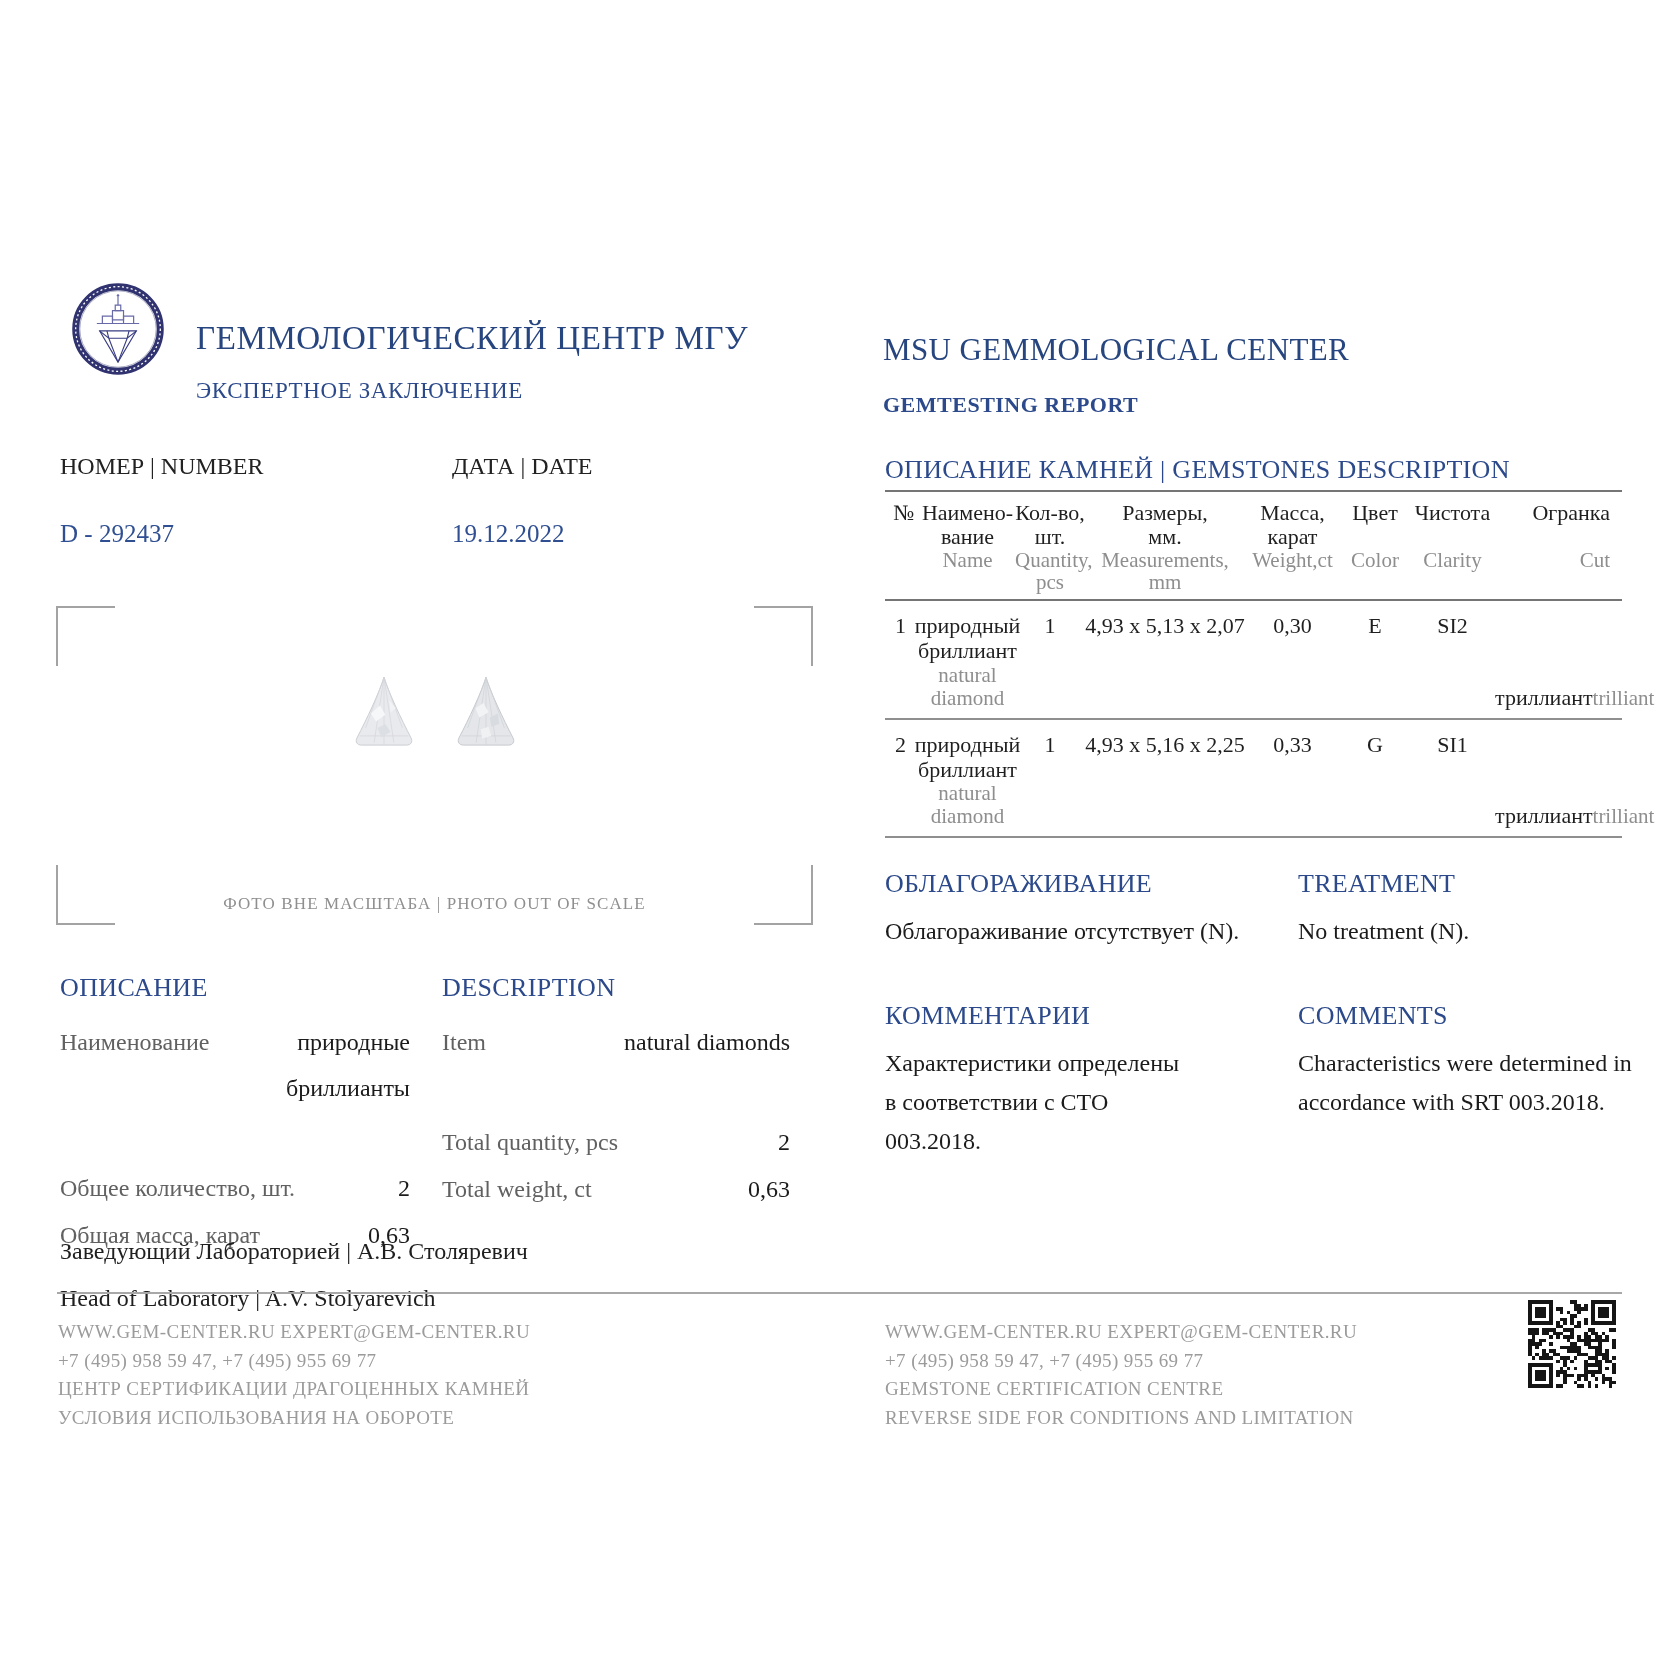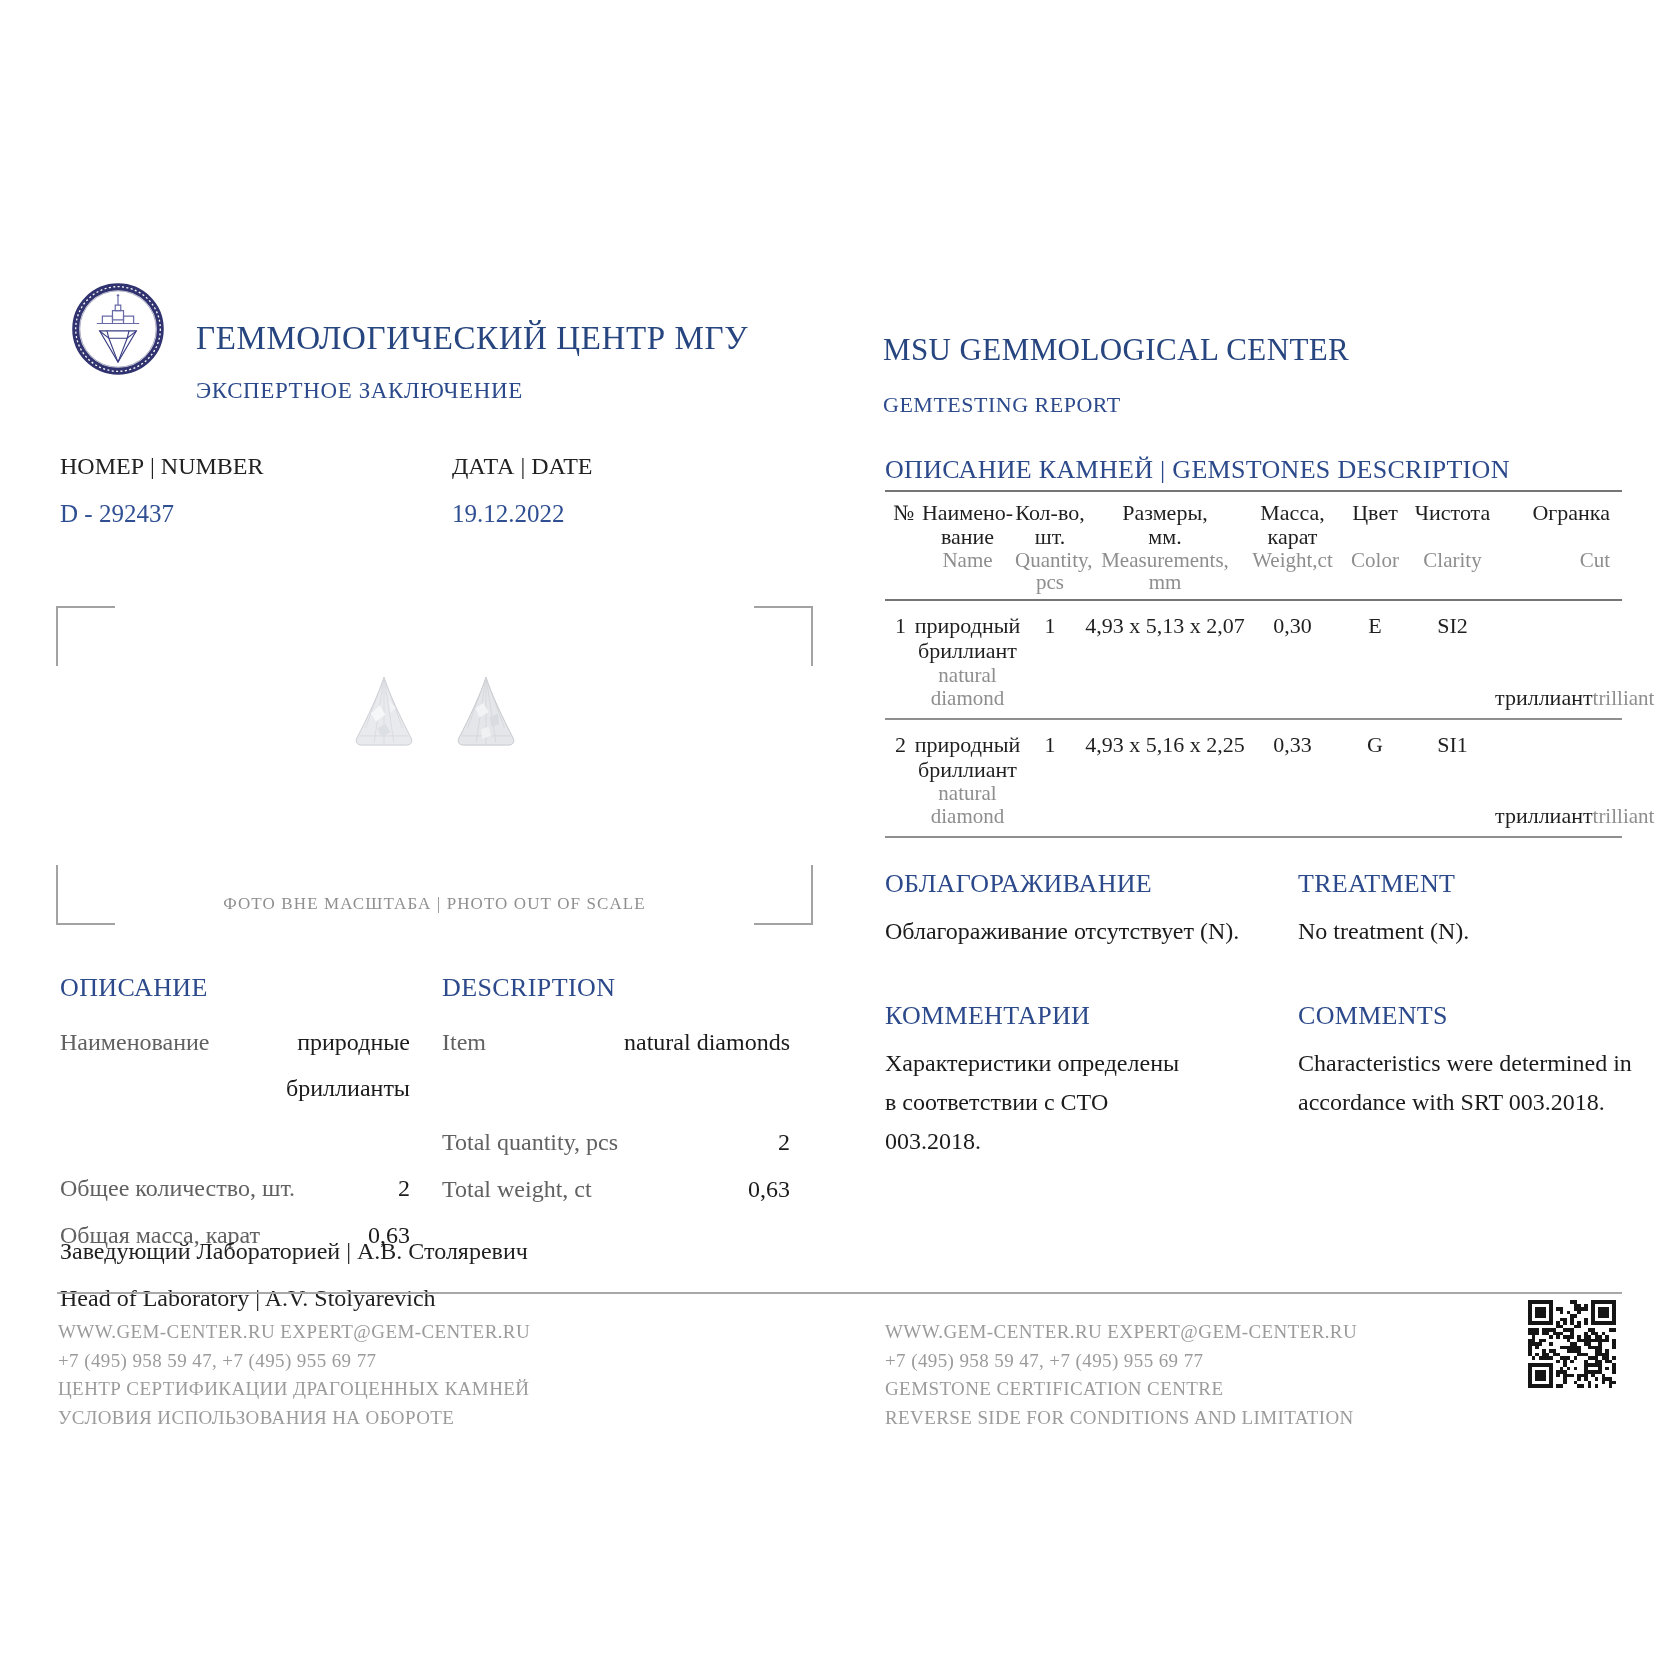--- a/index.html
+++ b/index.html
@@ -7,25 +7,25 @@
     position:relative;width:1680px;height:1680px;background:#ffffff;overflow:hidden;
     font-family:"Liberation Serif","DejaVu Serif",serif;color:#1f1f1f;
   }
   .pre{white-space:pre-line;}
 
   
   .logo{position:absolute;left:72px;top:283px;width:92px;height:92px;}
   .ru-title{position:absolute;left:196px;top:320px;font-size:33px;letter-spacing:.6px;color:#27457f;}
   .ru-subtitle{position:absolute;left:196px;top:378px;font-size:23px;letter-spacing:.6px;color:#2c4a8b;}
   .en-title{position:absolute;left:883px;top:332px;font-size:31px;letter-spacing:.4px;color:#27457f;}
-  .en-subtitle{position:absolute;left:883px;top:392px;font-size:22px;letter-spacing:.5px;color:#2c4a8b;}
+  .en-subtitle{position:absolute;left:883px;top:392px;font-size:22px;letter-spacing:.5px;color:#2c4a8b;font-weight:bold;}
 
   
   .meta-label{position:absolute;top:453px;font-size:24px;color:#222;}
-  .meta-value{position:absolute;top:500px;font-size:25px;color:#2f4f92;}
+  .meta-value{position:absolute;top:520px;font-size:25px;color:#2f4f92;}
   .num-label{left:60px;} .num-value{left:60px;}
   .date-label{left:452px;} .date-value{left:452px;}
 
   
   .gem-section{position:absolute;left:885px;top:455px;width:737px;}
   .sect-title{font-size:26px;letter-spacing:.3px;color:#2c4a8b;}
   .gtable{margin-top:5px;border-top:2px solid #757575;border-bottom:2px solid #8f8f8f;}
   .g-head,.g-row{display:grid;grid-template-columns:35px 95px 70px 160px 95px 70px 85px 1fr;box-sizing:border-box;}
   .g-head{padding:9px 0 6px;border-bottom:2px solid #757575;}
   .g-hcell{text-align:center;}

